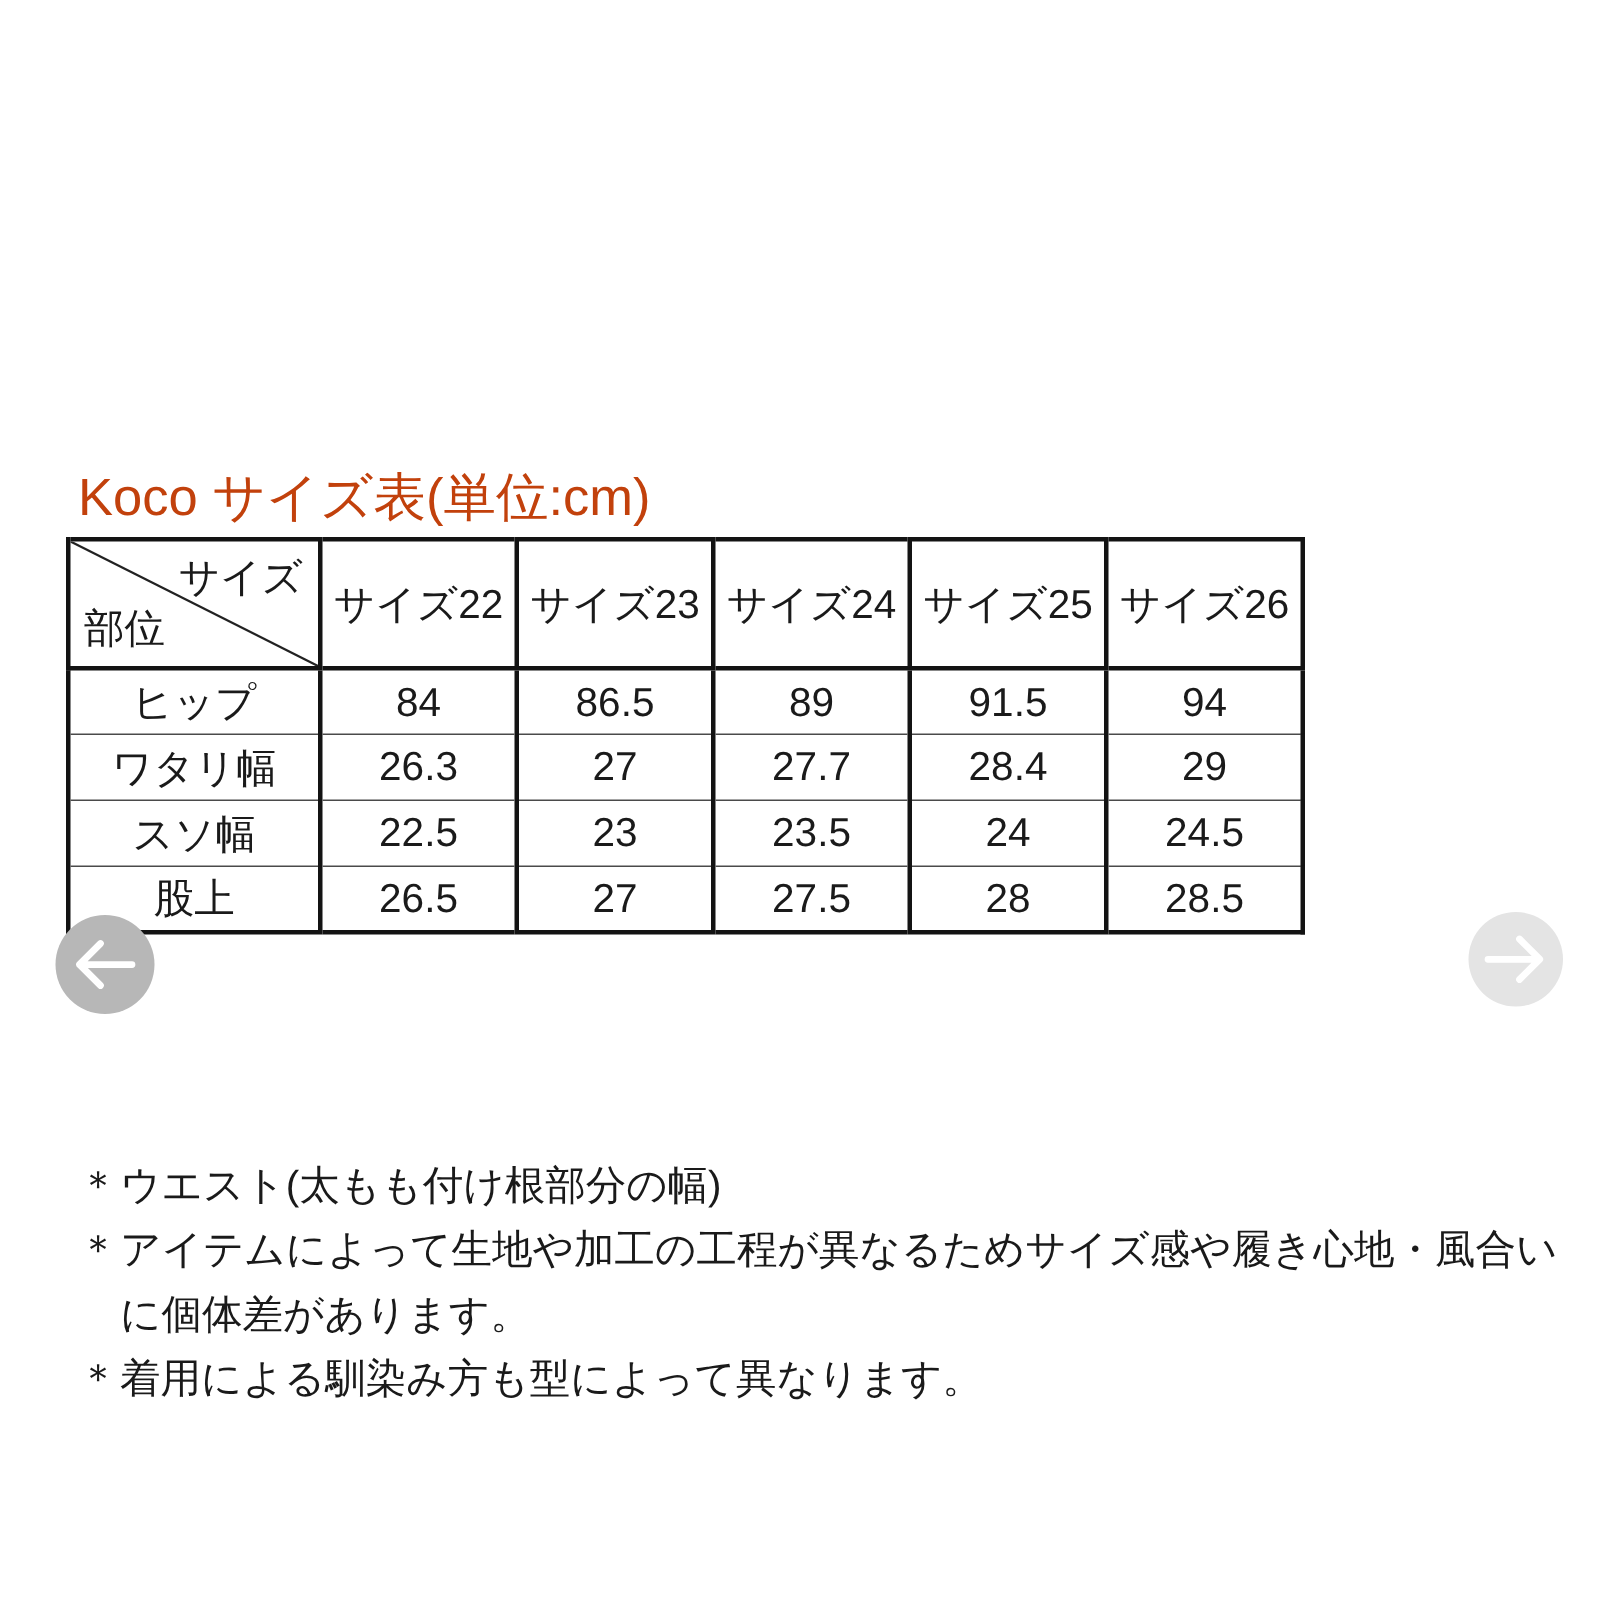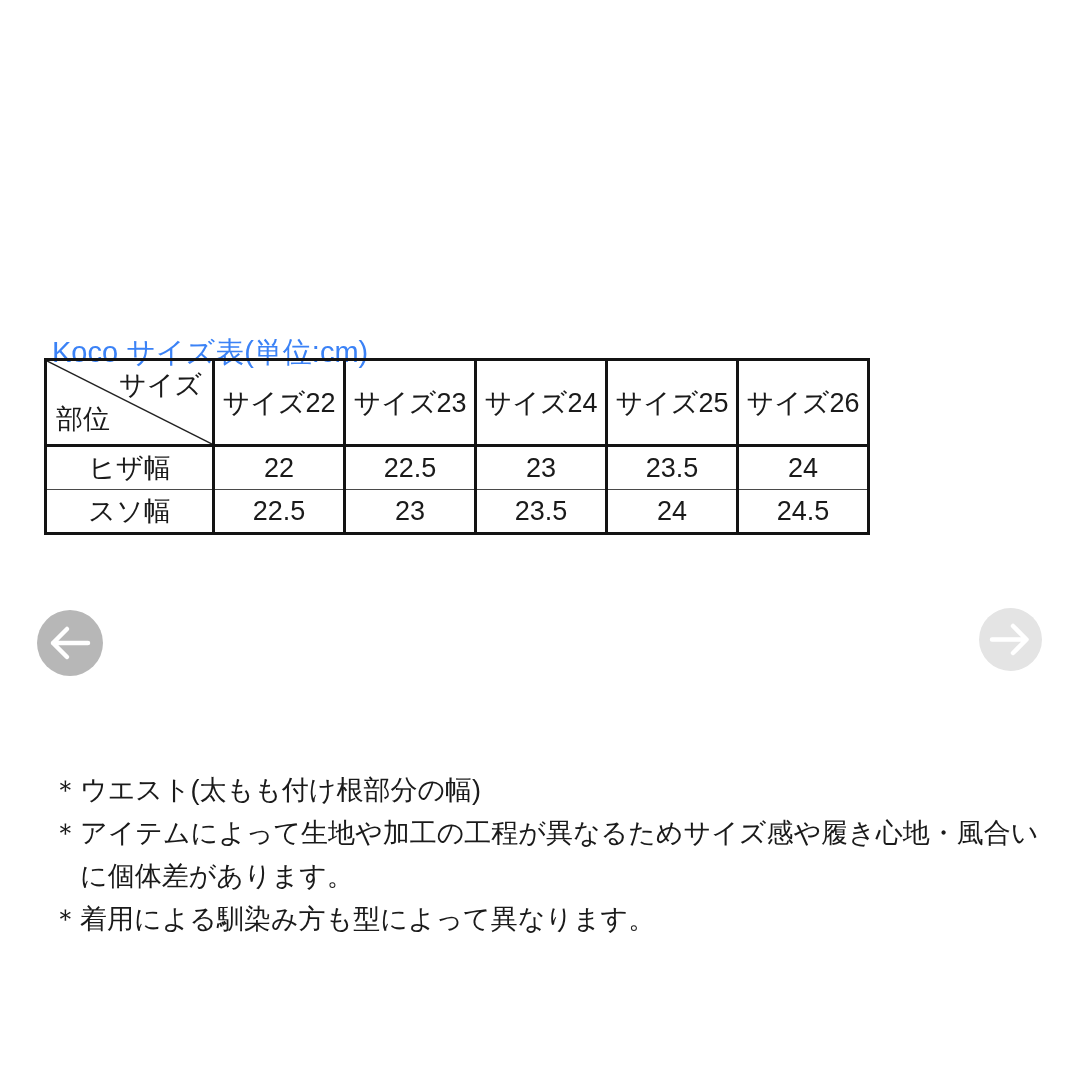--- a/index.html
+++ b/index.html
@@ -2,22 +2,22 @@
 <html><head>
 <meta charset="utf-8">
 <style>
   html,body { margin:0; padding:0; background:#ffffff; }
   .canvas {
     position:relative; width:1080px; height:1080px; background:#ffffff;
     font-family:"Liberation Sans","DejaVu Sans",sans-serif; color:#1a1a1a; overflow:hidden;
   }
 
   .title {
-    position:absolute; left:52px; top:336px;
-    font-size:29px; line-height:32px; color:#3b82f6; white-space:nowrap;
+    position:absolute; left:52px; top:316px;
+    font-size:35px; line-height:32px; color:#c2410c; white-space:nowrap;
   }
 
   table.size-table {
     position:absolute; left:44px; top:358px; width:826px;
     border-collapse:collapse; table-layout:fixed;
     font-size:27px; color:#1a1a1a;
     border:3px solid #131313;
   }
   table.size-table col.c0 { width:168px; }
   table.size-table th, table.size-table td {
@@ -82,34 +82,50 @@
         </th>
         <th>サイズ22</th>
         <th>サイズ23</th>
         <th>サイズ24</th>
         <th>サイズ25</th>
         <th>サイズ26</th>
       </tr>
     </thead>
     <tbody>
       <tr>
-        <td>ヒザ幅</td>
-        <td>22</td>
-        <td>22.5</td>
-        <td>23</td>
-        <td>23.5</td>
-        <td>24</td>
+        <td>ヒップ</td>
+        <td>84</td>
+        <td>86.5</td>
+        <td>89</td>
+        <td>91.5</td>
+        <td>94</td>
+      </tr>
+      <tr>
+        <td>ワタリ幅</td>
+        <td>26.3</td>
+        <td>27</td>
+        <td>27.7</td>
+        <td>28.4</td>
+        <td>29</td>
       </tr>
       <tr>
         <td>スソ幅</td>
         <td>22.5</td>
         <td>23</td>
         <td>23.5</td>
         <td>24</td>
         <td>24.5</td>
+      </tr>
+      <tr>
+        <td>股上</td>
+        <td>26.5</td>
+        <td>27</td>
+        <td>27.5</td>
+        <td>28</td>
+        <td>28.5</td>
       </tr>
     </tbody>
   </table>
 
   <div class="footnotes">
     <div class="footnote">
       <span class="marker">＊</span>
       <span class="ftext">ウエスト(太もも付け根部分の幅)</span>
     </div>
     <div class="footnote">

